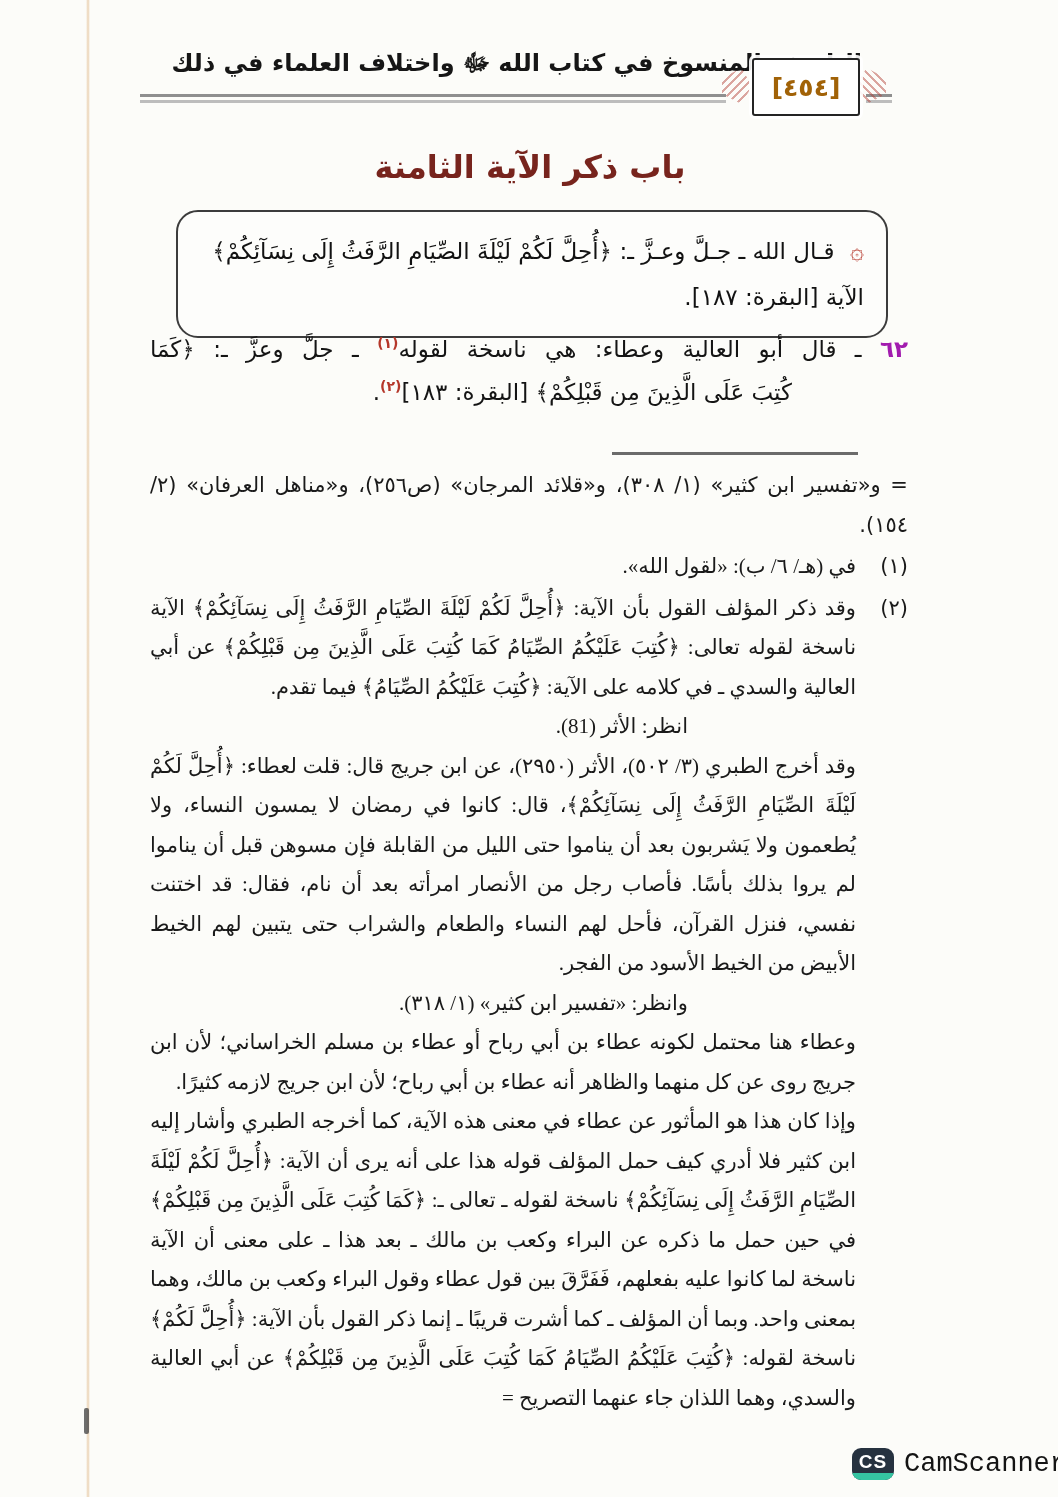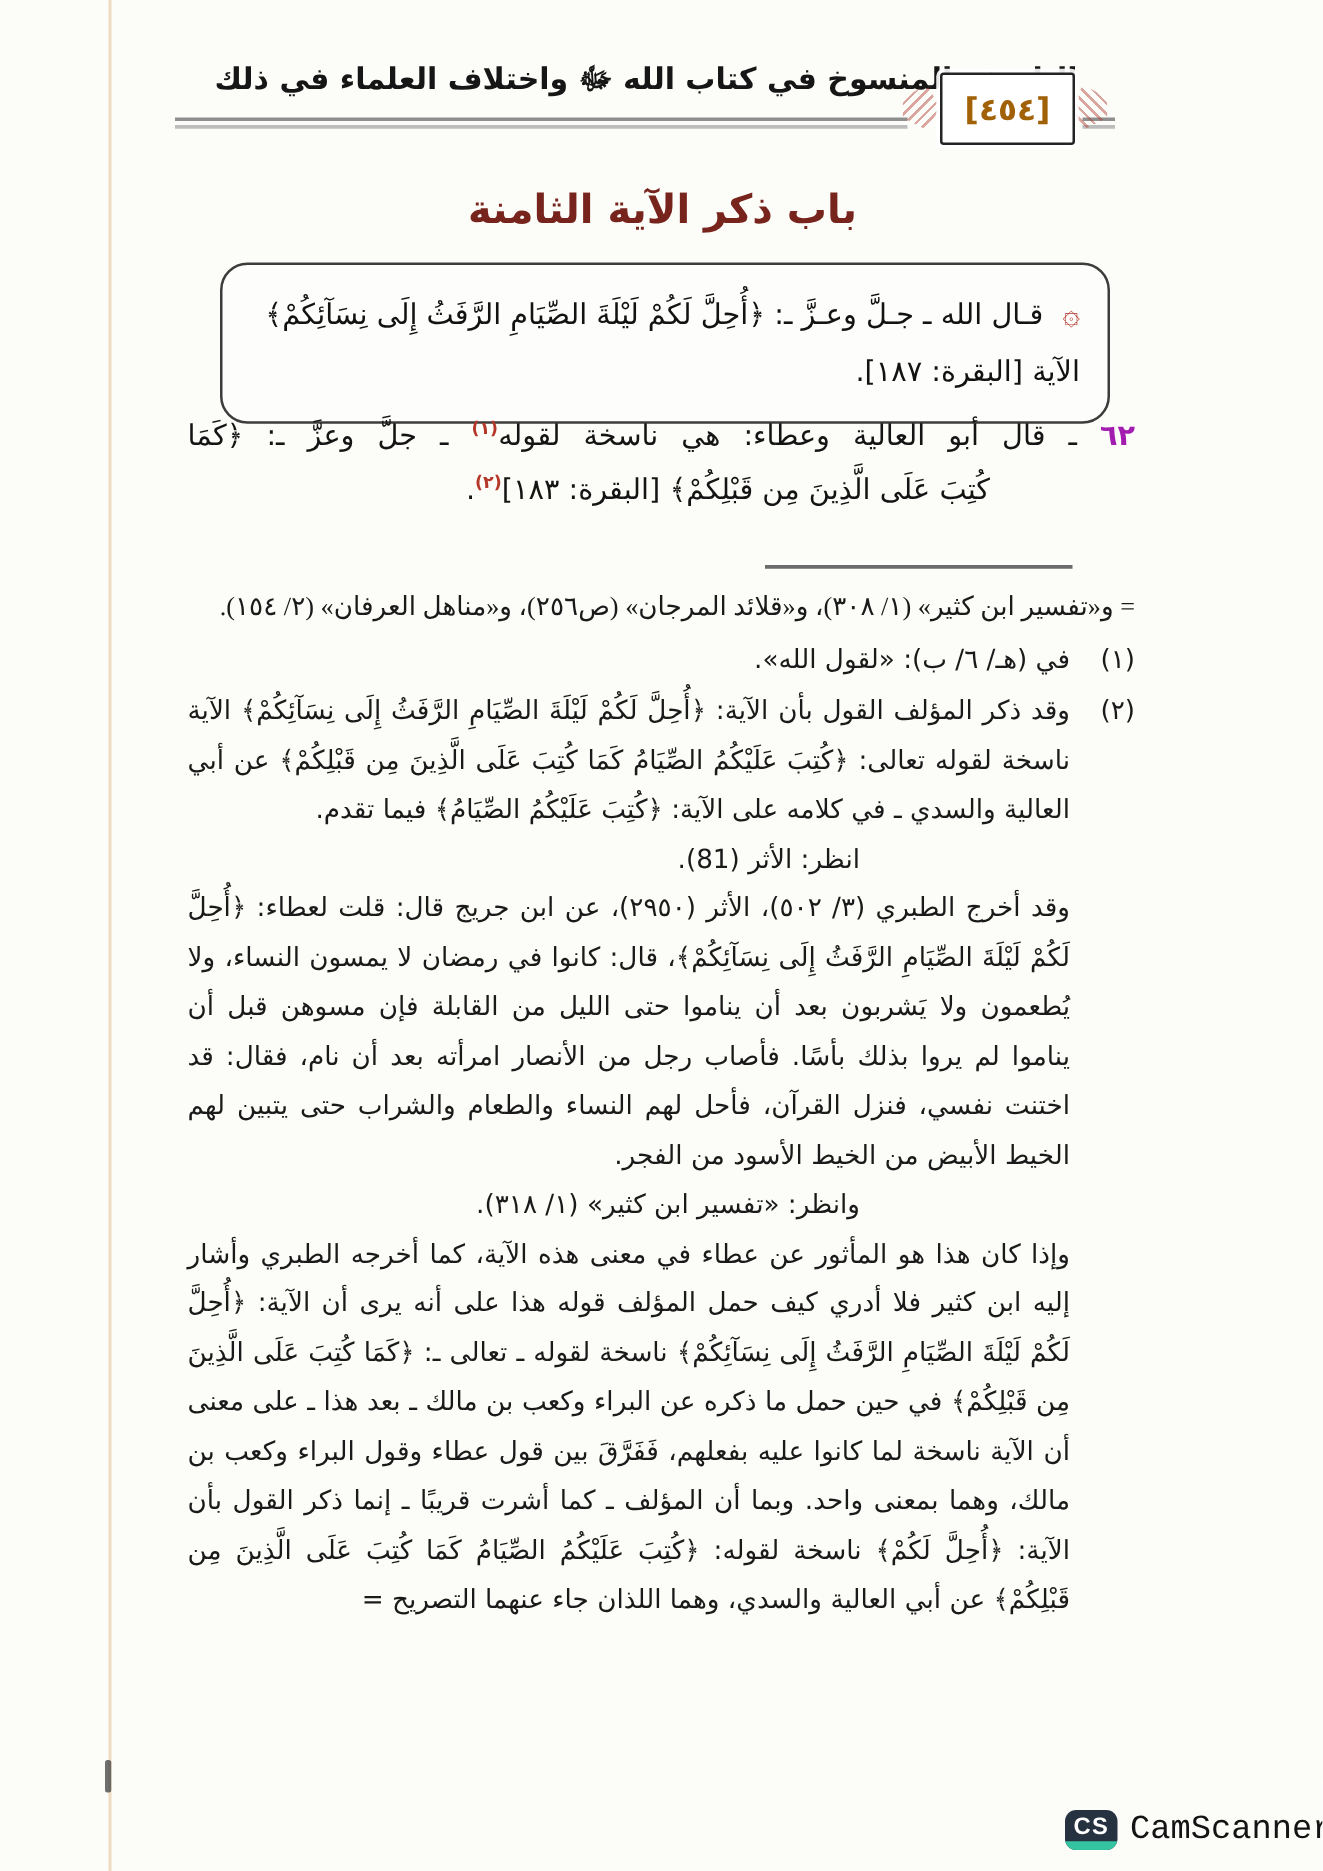--- a/index.html
+++ b/index.html
@@ -80,25 +80,25 @@
   .fn-sep{
     position:absolute;left:612px;top:452px;width:246px;height:0;
     border-top:3px solid #6b6b6b;
   }
   
   .footnotes{
     position:absolute;left:150px;top:466px;width:758px;
     font-size:21px;line-height:39.5px;color:#1a1a1a;
   }
   .fn-block{text-align:justify;}
-  .fn-cont{margin-bottom:2px;font-family:Liberation Serif, serif;}
+  .fn-cont{margin-bottom:2px;}
   .fn-item{display:flex;direction:rtl;margin-top:2px;}
   .fn-marker{flex:0 0 52px;text-align:right;white-space:nowrap;}
   .fn-body{flex:1;min-width:0;}
-  .fn-body > div{text-align:justify;}
+  .fn-body > div{text-align:justify;font-family:Liberation Serif, serif;}
   .fn-body > .indent-r{padding-right:168px;text-align:right;}
   
   .cam{
     position:absolute;left:852px;top:1440px;width:200px;height:48px;
     display:flex;align-items:center;direction:ltr;
   }
   .cam-icon{
     width:42px;height:32px;border-radius:9px;background:#263240;
     position:relative;display:flex;align-items:center;justify-content:center;
     overflow:hidden;flex:0 0 42px;
@@ -161,20 +161,21 @@
       </div>
     </div>
 
     <div class="fn-item">
       <span class="fn-marker">(٢)</span>
       <div class="fn-body">
         <div>وقد ذكر المؤلف القول بأن الآية: ﴿أُحِلَّ لَكُمْ لَيْلَةَ الصِّيَامِ الرَّفَثُ إِلَى نِسَآئِكُمْ﴾ الآية ناسخة لقوله تعالى: ﴿كُتِبَ عَلَيْكُمُ الصِّيَامُ كَمَا كُتِبَ عَلَى الَّذِينَ مِن قَبْلِكُمْ﴾ عن أبي العالية والسدي ـ في كلامه على الآية: ﴿كُتِبَ عَلَيْكُمُ الصِّيَامُ﴾ فيما تقدم.</div>
         <div class="indent-r">انظر: الأثر (81).</div>
         <div>وقد أخرج الطبري (٣/ ٥٠٢)، الأثر (٢٩٥٠)، عن ابن جريج قال: قلت لعطاء: ﴿أُحِلَّ لَكُمْ لَيْلَةَ الصِّيَامِ الرَّفَثُ إِلَى نِسَآئِكُمْ﴾، قال: كانوا في رمضان لا يمسون النساء، ولا يُطعمون ولا يَشربون بعد أن يناموا حتى الليل من القابلة فإن مسوهن قبل أن يناموا لم يروا بذلك بأسًا. فأصاب رجل من الأنصار امرأته بعد أن نام، فقال: قد اختنت نفسي، فنزل القرآن، فأحل لهم النساء والطعام والشراب حتى يتبين لهم الخيط الأبيض من الخيط الأسود من الفجر.</div>
         <div class="indent-r">وانظر: «تفسير ابن كثير» (١/ ٣١٨).</div>
+        <div>وعطاء هنا محتمل لكونه عطاء بن أبي رباح أو عطاء بن مسلم الخراساني؛ لأن ابن جريج روى عن كل منهما والظاهر أنه عطاء بن أبي رباح؛ لأن ابن جريج لازمه كثيرًا.</div>
         <div>وإذا كان هذا هو المأثور عن عطاء في معنى هذه الآية، كما أخرجه الطبري وأشار إليه ابن كثير فلا أدري كيف حمل المؤلف قوله هذا على أنه يرى أن الآية: ﴿أُحِلَّ لَكُمْ لَيْلَةَ الصِّيَامِ الرَّفَثُ إِلَى نِسَآئِكُمْ﴾ ناسخة لقوله ـ تعالى ـ: ﴿كَمَا كُتِبَ عَلَى الَّذِينَ مِن قَبْلِكُمْ﴾ في حين حمل ما ذكره عن البراء وكعب بن مالك ـ بعد هذا ـ على معنى أن الآية ناسخة لما كانوا عليه بفعلهم، فَفَرَّقَ بين قول عطاء وقول البراء وكعب بن مالك، وهما بمعنى واحد. وبما أن المؤلف ـ كما أشرت قريبًا ـ إنما ذكر القول بأن الآية: ﴿أُحِلَّ لَكُمْ﴾ ناسخة لقوله: ﴿كُتِبَ عَلَيْكُمُ الصِّيَامُ كَمَا كُتِبَ عَلَى الَّذِينَ مِن قَبْلِكُمْ﴾ عن أبي العالية والسدي، وهما اللذان جاء عنهما التصريح =</div>
       </div>
     </div>
 
   </div>
 
   <div class="cam">
     <div class="cam-icon">
       <span class="cs">CS</span>
     </div>

